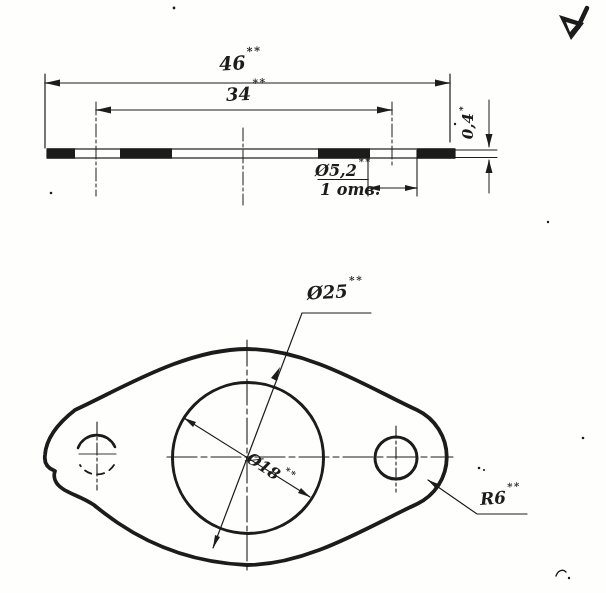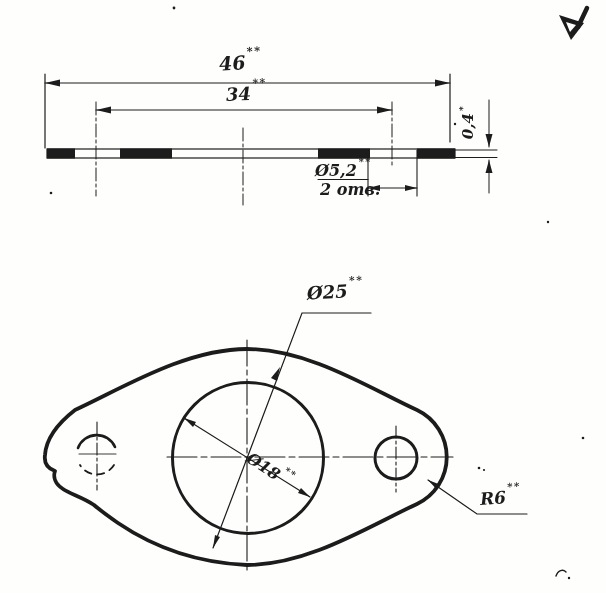--- a/index.html
+++ b/index.html
@@ -153,21 +153,21 @@
   <div class="lbl rot90wrap" style="left:440px;top:112px;width:56px;height:20px;font-size:15px;transform:rotate(-90deg);">
     <span>0,4</span>
       <sup>*</sup>
   </div>
 
   <div class="lbl" style="left:315px;top:162px;font-size:16px;">
     <span>Ø5,2</span><sup>**</sup>
   </div>
 
   <div class="lbl" style="left:320px;top:182px;font-size:16px;">
-    <span>2 отв.</span>
+    <span>1 отв.</span>
   </div>
 
   <div class="lbl" style="left:307px;top:283px;font-size:18px;transform:rotate(-3deg);">
     <span>Ø25</span><sup>**</sup>
   </div>
 
   <div class="lbl" style="left:253px;top:449px;font-size:16px;transform:rotate(33deg);transform-origin:left top;">
     <span>Ø18</span><sup>**</sup>
   </div>
 

